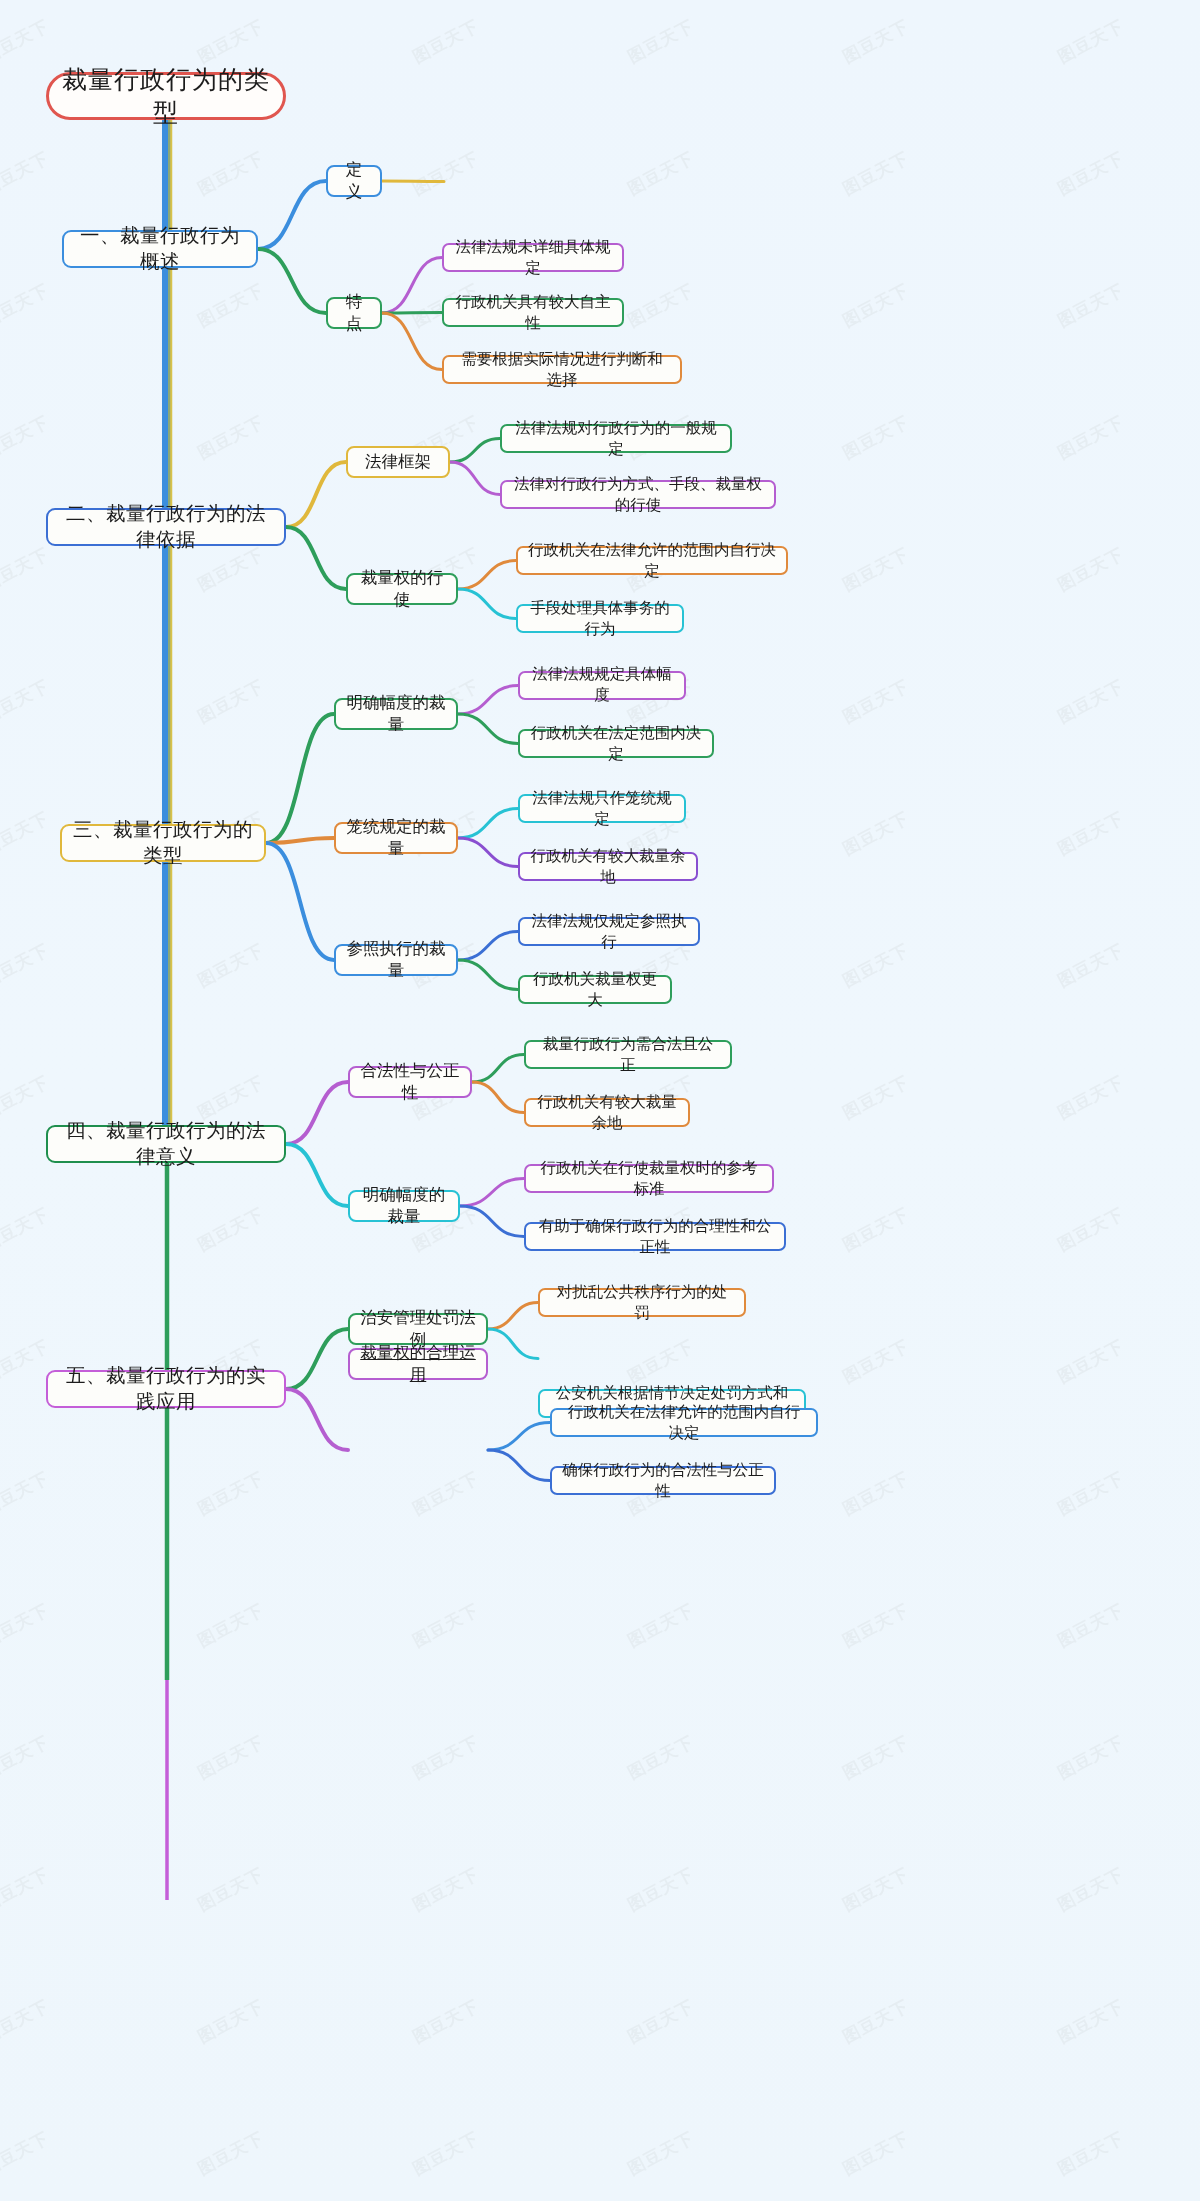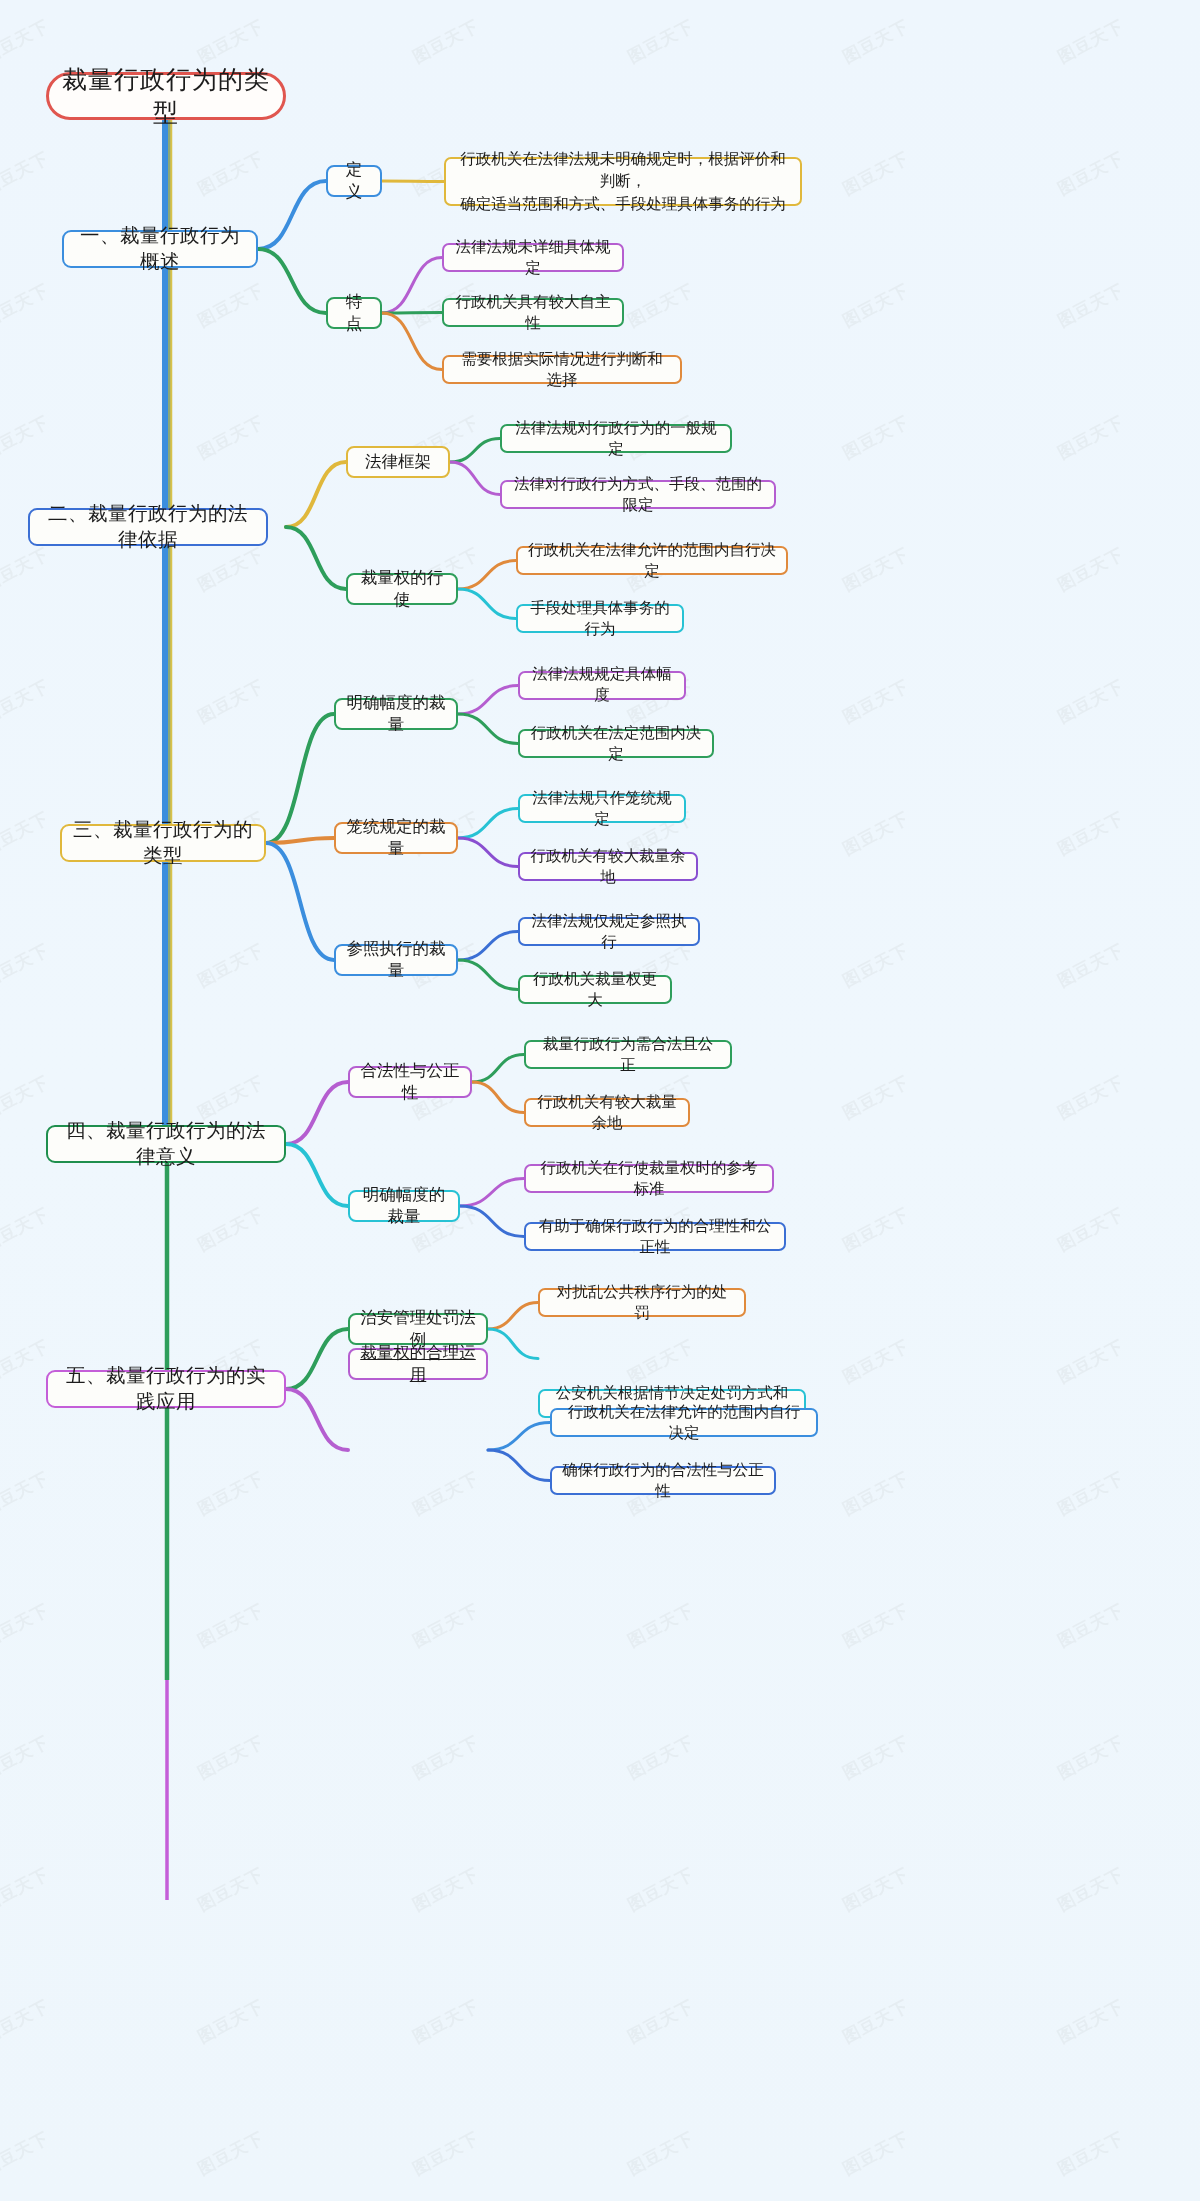--- a/index.html
+++ b/index.html
@@ -231,33 +231,31 @@
       <path d="M286,1389 C320.1,1389 313.9,1450 348,1450" stroke="#b55ed0" stroke-width="4" fill="none" stroke-linecap="round"></path>
       <path d="M488,1450 C522.1,1450 515.9,1422.5 550,1422.5" stroke="#3b8ede" stroke-width="3" fill="none" stroke-linecap="round"></path>
       <path d="M488,1450 C522.1,1450 515.9,1480.5 550,1480.5" stroke="#3b6fd4" stroke-width="3" fill="none" stroke-linecap="round"></path>
     </svg>
 
   <div class="node root" style="left:46px; top:72px; width:240px; height:48px; border-color:#e0564f;">裁量行政行为的类型</div>
 
   <div class="node lvl1" style="left:62px; top:230px; width:196px; height:38px; border-color:#3b8ede;">一、裁量行政行为概述</div>
 
   <div class="node lvl2" style="left:326px; top:165px; width:56px; height:32px; border-color:#3b8ede;">定义</div>
-  <div class="node lvl3 multi" style="left:444px; top:157px; width:358px; height:49px; border-color:#e0b83c;">行政机关在法律法规未明确规定时，根据评价和判断，
-确定适当范围和方式、手段处理具体事务的行为</div>
 
   <div class="node lvl2" style="left:326px; top:297px; width:56px; height:32px; border-color:#2e9e5b;">特点</div>
   <div class="node lvl3" style="left:442px; top:243px; width:182px; height:29px; border-color:#b55ed0;">法律法规未详细具体规定</div>
   <div class="node lvl3" style="left:442px; top:298px; width:182px; height:29px; border-color:#2e9e5b;">行政机关具有较大自主性</div>
   <div class="node lvl3" style="left:442px; top:355px; width:240px; height:29px; border-color:#e08a3c;">需要根据实际情况进行判断和选择</div>
 
-  <div class="node lvl1" style="left:28px; top:508px; width:240px; height:38px; border-color:#3b6fd4;text-align:center;">二、裁量行政行为的法律依据</div>
+  <div class="node lvl1" style="left:46px; top:508px; width:240px; height:38px; border-color:#3b6fd4;text-align:center;">二、裁量行政行为的法律依据</div>
 
   <div class="node lvl2" style="left:346px; top:446px; width:104px; height:32px; border-color:#e0b83c;">法律框架</div>
   <div class="node lvl3" style="left:500px; top:424px; width:232px; height:29px; border-color:#2e9e5b;">法律法规对行政行为的一般规定</div>
-  <div class="node lvl3" style="left:500px; top:480px; width:276px; height:29px; border-color:#b55ed0;">法律对行政行为方式、手段、范围的限定</div>
+  <div class="node lvl3" style="left:500px; top:480px; width:276px; height:29px; border-color:#b55ed0;">法律对行政行为方式、手段、裁量权的行使</div>
 
   <div class="node lvl2" style="left:346px; top:573px; width:112px; height:32px; border-color:#2e9e5b;">裁量权的行使</div>
   <div class="node lvl3" style="left:516px; top:546px; width:272px; height:29px; border-color:#e08a3c;">行政机关在法律允许的范围内自行决定</div>
   <div class="node lvl3" style="left:516px; top:604px; width:168px; height:29px; border-color:#27c2d4;">手段处理具体事务的行为</div>
 
   <div class="node lvl1" style="left:60px; top:824px; width:206px; height:38px; border-color:#e0b83c;">三、裁量行政行为的类型</div>
 
   <div class="node lvl2" style="left:334px; top:698px; width:124px; height:32px; border-color:#2e9e5b;">明确幅度的裁量</div>
   <div class="node lvl3" style="left:518px; top:671px; width:168px; height:29px; border-color:#b55ed0;font-family:Liberation Mono, monospace;">法律法规规定具体幅度</div>
   <div class="node lvl3" style="left:518px; top:729px; width:196px; height:29px; border-color:#2e9e5b;">行政机关在法定范围内决定</div>

